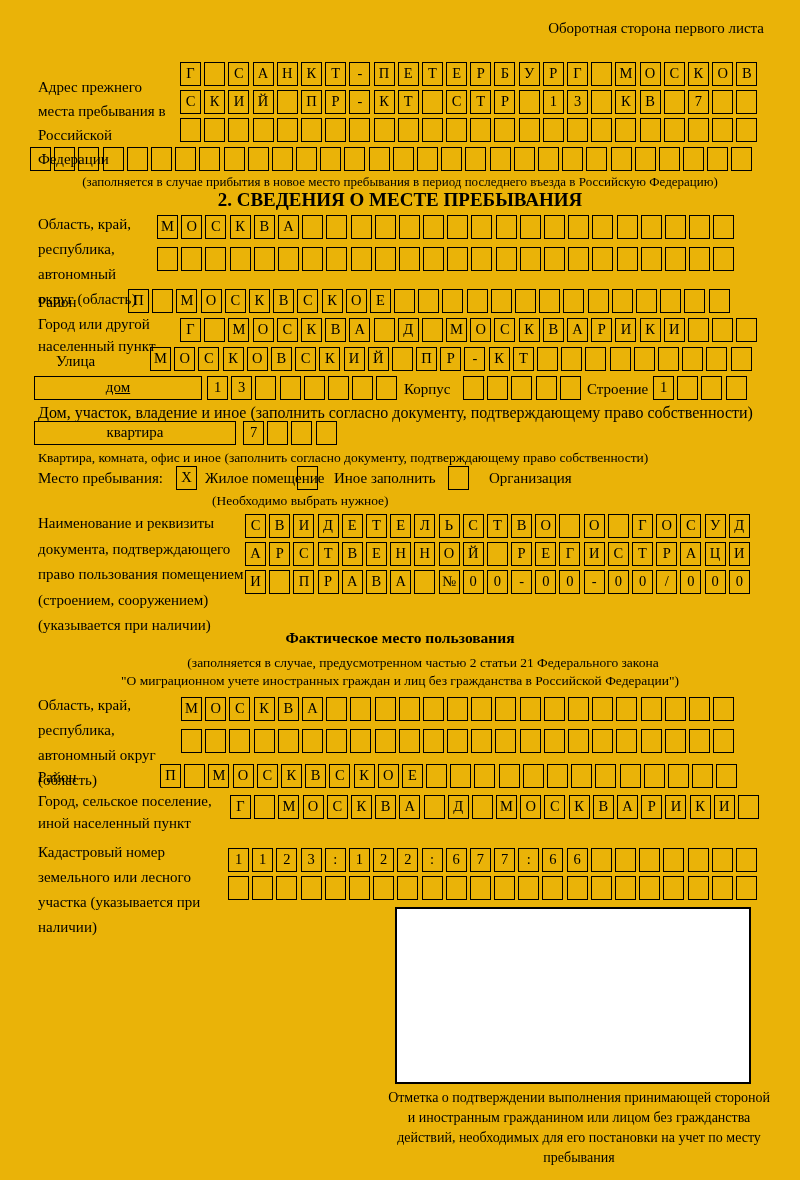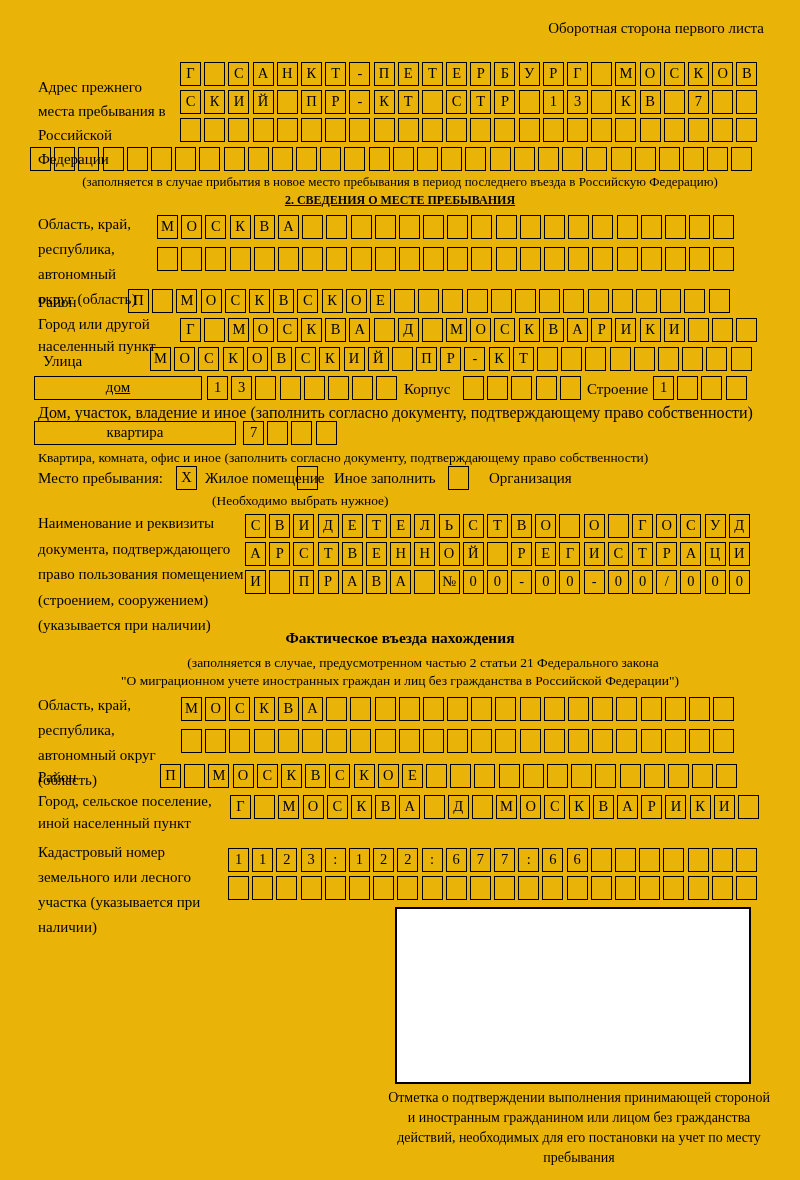--- a/index.html
+++ b/index.html
@@ -35,33 +35,33 @@
 
   <div class="label" style="top:16px; left:auto; right:36px; font-size:15px;">Оборотная сторона первого листа</div>
 
   <div class="label" style="left:38px; top:60px; width:132px;margin-top:15px;">Адрес прежнего места пребывания в Российской Федерации</div>
   <div class="cells" style="left:180px; top:62px;"><span class="cell">Г</span><span class="cell"></span><span class="cell">С</span><span class="cell">А</span><span class="cell">Н</span><span class="cell">К</span><span class="cell">Т</span><span class="cell">-</span><span class="cell">П</span><span class="cell">Е</span><span class="cell">Т</span><span class="cell">Е</span><span class="cell">Р</span><span class="cell">Б</span><span class="cell">У</span><span class="cell">Р</span><span class="cell">Г</span><span class="cell"></span><span class="cell">М</span><span class="cell">О</span><span class="cell">С</span><span class="cell">К</span><span class="cell">О</span><span class="cell">В</span></div>
   <div class="cells" style="left:180px; top:90px;"><span class="cell">С</span><span class="cell">К</span><span class="cell">И</span><span class="cell">Й</span><span class="cell"></span><span class="cell">П</span><span class="cell">Р</span><span class="cell">-</span><span class="cell">К</span><span class="cell">Т</span><span class="cell"></span><span class="cell">С</span><span class="cell">Т</span><span class="cell">Р</span><span class="cell"></span><span class="cell">1</span><span class="cell">3</span><span class="cell"></span><span class="cell">К</span><span class="cell">В</span><span class="cell"></span><span class="cell">7</span><span class="cell"></span><span class="cell"></span></div>
   <div class="cells" style="left:180px; top:118px;"><span class="cell"></span><span class="cell"></span><span class="cell"></span><span class="cell"></span><span class="cell"></span><span class="cell"></span><span class="cell"></span><span class="cell"></span><span class="cell"></span><span class="cell"></span><span class="cell"></span><span class="cell"></span><span class="cell"></span><span class="cell"></span><span class="cell"></span><span class="cell"></span><span class="cell"></span><span class="cell"></span><span class="cell"></span><span class="cell"></span><span class="cell"></span><span class="cell"></span><span class="cell"></span><span class="cell"></span></div>
   <div class="cells" style="left:30px;  top:147px;"><span class="cell"></span><span class="cell"></span><span class="cell"></span><span class="cell"></span><span class="cell"></span><span class="cell"></span><span class="cell"></span><span class="cell"></span><span class="cell"></span><span class="cell"></span><span class="cell"></span><span class="cell"></span><span class="cell"></span><span class="cell"></span><span class="cell"></span><span class="cell"></span><span class="cell"></span><span class="cell"></span><span class="cell"></span><span class="cell"></span><span class="cell"></span><span class="cell"></span><span class="cell"></span><span class="cell"></span><span class="cell"></span><span class="cell"></span><span class="cell"></span><span class="cell"></span><span class="cell"></span><span class="cell"></span></div>
   <div class="caption center" style="top:173px;">(заполняется в случае прибытия в новое место пребывания в период последнего въезда в Российскую Федерацию)</div>
 
-  <div class="label center bold" style="top:188px; font-size:12px;text-decoration:underline;">2. СВЕДЕНИЯ О МЕСТЕ ПРЕБЫВАНИЯ</div>
+  <div class="label center bold" style="top:188px; font-size:19px;">2. СВЕДЕНИЯ О МЕСТЕ ПРЕБЫВАНИЯ</div>
 
   <div class="label" style="left:38px; top:212px; width:114px; line-height:25px;">Область, край, республика, автономный округ (область)</div>
   <div class="cells" style="left:157px; top:215px;"><span class="cell">М</span><span class="cell">О</span><span class="cell">С</span><span class="cell">К</span><span class="cell">В</span><span class="cell">А</span><span class="cell"></span><span class="cell"></span><span class="cell"></span><span class="cell"></span><span class="cell"></span><span class="cell"></span><span class="cell"></span><span class="cell"></span><span class="cell"></span><span class="cell"></span><span class="cell"></span><span class="cell"></span><span class="cell"></span><span class="cell"></span><span class="cell"></span><span class="cell"></span><span class="cell"></span><span class="cell"></span></div>
   <div class="cells" style="left:157px; top:247px;"><span class="cell"></span><span class="cell"></span><span class="cell"></span><span class="cell"></span><span class="cell"></span><span class="cell"></span><span class="cell"></span><span class="cell"></span><span class="cell"></span><span class="cell"></span><span class="cell"></span><span class="cell"></span><span class="cell"></span><span class="cell"></span><span class="cell"></span><span class="cell"></span><span class="cell"></span><span class="cell"></span><span class="cell"></span><span class="cell"></span><span class="cell"></span><span class="cell"></span><span class="cell"></span><span class="cell"></span></div>
 
   <div class="label" style="left:38px; top:290px;">Район</div>
   <div class="cells" style="left:128px; top:289px;"><span class="cell">П</span><span class="cell"></span><span class="cell">М</span><span class="cell">О</span><span class="cell">С</span><span class="cell">К</span><span class="cell">В</span><span class="cell">С</span><span class="cell">К</span><span class="cell">О</span><span class="cell">Е</span><span class="cell"></span><span class="cell"></span><span class="cell"></span><span class="cell"></span><span class="cell"></span><span class="cell"></span><span class="cell"></span><span class="cell"></span><span class="cell"></span><span class="cell"></span><span class="cell"></span><span class="cell"></span><span class="cell"></span><span class="cell"></span></div>
 
   <div class="label" style="left:38px; top:313px; width:138px; line-height:22px;">Город или другой населенный пункт</div>
   <div class="cells" style="left:180px; top:318px;"><span class="cell">Г</span><span class="cell"></span><span class="cell">М</span><span class="cell">О</span><span class="cell">С</span><span class="cell">К</span><span class="cell">В</span><span class="cell">А</span><span class="cell"></span><span class="cell">Д</span><span class="cell"></span><span class="cell">М</span><span class="cell">О</span><span class="cell">С</span><span class="cell">К</span><span class="cell">В</span><span class="cell">А</span><span class="cell">Р</span><span class="cell">И</span><span class="cell">К</span><span class="cell">И</span><span class="cell"></span><span class="cell"></span><span class="cell"></span></div>
 
-  <div class="label" style="left:43px; top:349px;">Улица</div>
+  <div class="label" style="left:56px; top:349px;">Улица</div>
   <div class="cells" style="left:150px; top:347px;"><span class="cell">М</span><span class="cell">О</span><span class="cell">С</span><span class="cell">К</span><span class="cell">О</span><span class="cell">В</span><span class="cell">С</span><span class="cell">К</span><span class="cell">И</span><span class="cell">Й</span><span class="cell"></span><span class="cell">П</span><span class="cell">Р</span><span class="cell">-</span><span class="cell">К</span><span class="cell">Т</span><span class="cell"></span><span class="cell"></span><span class="cell"></span><span class="cell"></span><span class="cell"></span><span class="cell"></span><span class="cell"></span><span class="cell"></span><span class="cell"></span></div>
 
   <div class="fieldbox" style="left:34px; top:376px; width:168px;text-decoration:underline;">дом</div>
   <div class="cells" style="left:207px; top:376px;"><span class="cell">1</span><span class="cell">3</span><span class="cell"></span><span class="cell"></span><span class="cell"></span><span class="cell"></span><span class="cell"></span><span class="cell"></span></div>
   <div class="label" style="left:404px; top:377px;">Корпус</div>
   <div class="cells" style="left:463px; top:376px;"><span class="cell"></span><span class="cell"></span><span class="cell"></span><span class="cell"></span><span class="cell"></span></div>
   <div class="label" style="left:587px; top:377px;text-align:right;">Строение</div>
   <div class="cells" style="left:653px; top:376px;"><span class="cell">1</span><span class="cell"></span><span class="cell"></span><span class="cell"></span></div>
   <div class="caption" style="left:38px; top:404px; font-size:16px;">Дом, участок, владение и иное (заполнить согласно документу, подтверждающему право собственности)</div>
 
@@ -76,21 +76,21 @@
   <div class="label" style="left:334px; top:466px;">Иное заполнить</div>
   <div class="cbox" style="left:448px; top:466px;"></div>
   <div class="label" style="left:489px; top:466px;">Организация</div>
   <div class="caption" style="left:212px; top:492px; font-size:13.5px;">(Необходимо выбрать нужное)</div>
 
   <div class="label" style="left:38px; top:511px; width:208px; line-height:25.5px;">Наименование и реквизиты документа, подтверждающего право пользования помещением (строением, сооружением) (указывается при наличии)</div>
   <div class="cells" style="left:245px; top:514px;"><span class="cell">С</span><span class="cell">В</span><span class="cell">И</span><span class="cell">Д</span><span class="cell">Е</span><span class="cell">Т</span><span class="cell">Е</span><span class="cell">Л</span><span class="cell">Ь</span><span class="cell">С</span><span class="cell">Т</span><span class="cell">В</span><span class="cell">О</span><span class="cell"></span><span class="cell">О</span><span class="cell"></span><span class="cell">Г</span><span class="cell">О</span><span class="cell">С</span><span class="cell">У</span><span class="cell">Д</span></div>
   <div class="cells" style="left:245px; top:542px;"><span class="cell">А</span><span class="cell">Р</span><span class="cell">С</span><span class="cell">Т</span><span class="cell">В</span><span class="cell">Е</span><span class="cell">Н</span><span class="cell">Н</span><span class="cell">О</span><span class="cell">Й</span><span class="cell"></span><span class="cell">Р</span><span class="cell">Е</span><span class="cell">Г</span><span class="cell">И</span><span class="cell">С</span><span class="cell">Т</span><span class="cell">Р</span><span class="cell">А</span><span class="cell">Ц</span><span class="cell">И</span></div>
   <div class="cells" style="left:245px; top:570px;"><span class="cell">И</span><span class="cell"></span><span class="cell">П</span><span class="cell">Р</span><span class="cell">А</span><span class="cell">В</span><span class="cell">А</span><span class="cell"></span><span class="cell">№</span><span class="cell">0</span><span class="cell">0</span><span class="cell">-</span><span class="cell">0</span><span class="cell">0</span><span class="cell">-</span><span class="cell">0</span><span class="cell">0</span><span class="cell">/</span><span class="cell">0</span><span class="cell">0</span><span class="cell">0</span></div>
 
-  <div class="label center bold" style="top:626px; font-size:15.5px;">Фактическое въезда нахождения</div>
+  <div class="label center bold" style="top:626px; font-size:15.5px;">Фактическое место пользования</div>
   <div class="caption center" style="top:654px; font-size:13.5px;padding-left:23px;">(заполняется в случае, предусмотренном частью 2 статьи 21 Федерального закона</div>
   <div class="caption center" style="top:672px; font-size:13.5px;">"О миграционном учете иностранных граждан и лиц без гражданства в Российской Федерации")</div>
 
   <div class="label" style="left:38px; top:693px; width:140px; line-height:25px;">Область, край, республика, автономный округ (область)</div>
   <div class="cells" style="left:181px; top:697px;"><span class="cell">М</span><span class="cell">О</span><span class="cell">С</span><span class="cell">К</span><span class="cell">В</span><span class="cell">А</span><span class="cell"></span><span class="cell"></span><span class="cell"></span><span class="cell"></span><span class="cell"></span><span class="cell"></span><span class="cell"></span><span class="cell"></span><span class="cell"></span><span class="cell"></span><span class="cell"></span><span class="cell"></span><span class="cell"></span><span class="cell"></span><span class="cell"></span><span class="cell"></span><span class="cell"></span></div>
   <div class="cells" style="left:181px; top:729px;"><span class="cell"></span><span class="cell"></span><span class="cell"></span><span class="cell"></span><span class="cell"></span><span class="cell"></span><span class="cell"></span><span class="cell"></span><span class="cell"></span><span class="cell"></span><span class="cell"></span><span class="cell"></span><span class="cell"></span><span class="cell"></span><span class="cell"></span><span class="cell"></span><span class="cell"></span><span class="cell"></span><span class="cell"></span><span class="cell"></span><span class="cell"></span><span class="cell"></span><span class="cell"></span></div>
 
   <div class="label" style="left:38px; top:765px;">Район</div>
   <div class="cells" style="left:160px; top:764px;"><span class="cell">П</span><span class="cell"></span><span class="cell">М</span><span class="cell">О</span><span class="cell">С</span><span class="cell">К</span><span class="cell">В</span><span class="cell">С</span><span class="cell">К</span><span class="cell">О</span><span class="cell">Е</span><span class="cell"></span><span class="cell"></span><span class="cell"></span><span class="cell"></span><span class="cell"></span><span class="cell"></span><span class="cell"></span><span class="cell"></span><span class="cell"></span><span class="cell"></span><span class="cell"></span><span class="cell"></span><span class="cell"></span></div>
 

